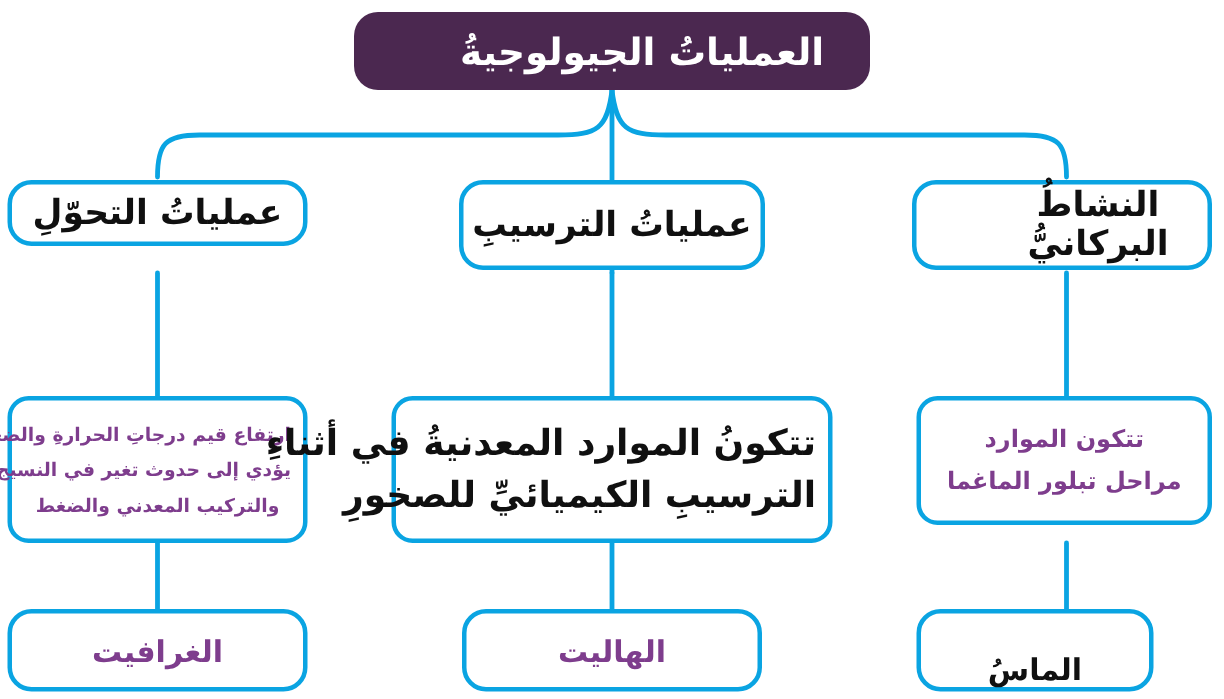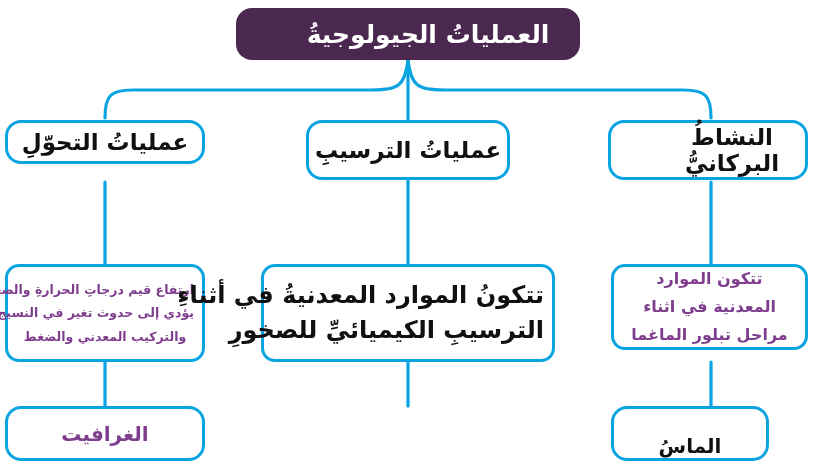--- a/index.html
+++ b/index.html
@@ -136,27 +136,29 @@
   <div class="node node-box node-desc desc-black" style="left:261px; top:264px; width:294px; height:98px;">
     <span class="node-inner">
       <span class="line-row">تتكونُ الموارد المعدنيةُ في أثناءِ</span>
       <span class="line-row">الترسيبِ الكيميائيِّ للصخورِ</span>
     </span>
   </div>
 
   <div class="node node-box node-desc desc-purple desc-purple-mid" style="left:611px; top:264px; width:197px; height:86px;">
     <span class="node-inner">
       <span class="line-row">تتكون الموارد</span>
-      <span class="line-row">المعدنية في اثناء</span>
       <span class="line-row">مراحل تبلور الماغما</span>
     </span>
   </div>
 
   <div class="node node-box node-leaf leaf-purple" style="left:5px; top:406px; width:200px; height:55px;">
     <span class="node-inner">الغرافيت</span>
   </div>
 
+  <div class="node node-box node-leaf leaf-purple" style="left:308px; top:406px; width:200px; height:55px;">
+    <span class="node-inner">الهاليت</span>
+  </div>
 
   <div class="node node-box node-leaf leaf-black" style="left:611px; top:406px; width:158px; height:55px;align-items:flex-end;">
     <span class="node-inner">الماسُ</span>
   </div>
 
 </div>
 
 </body></html>

